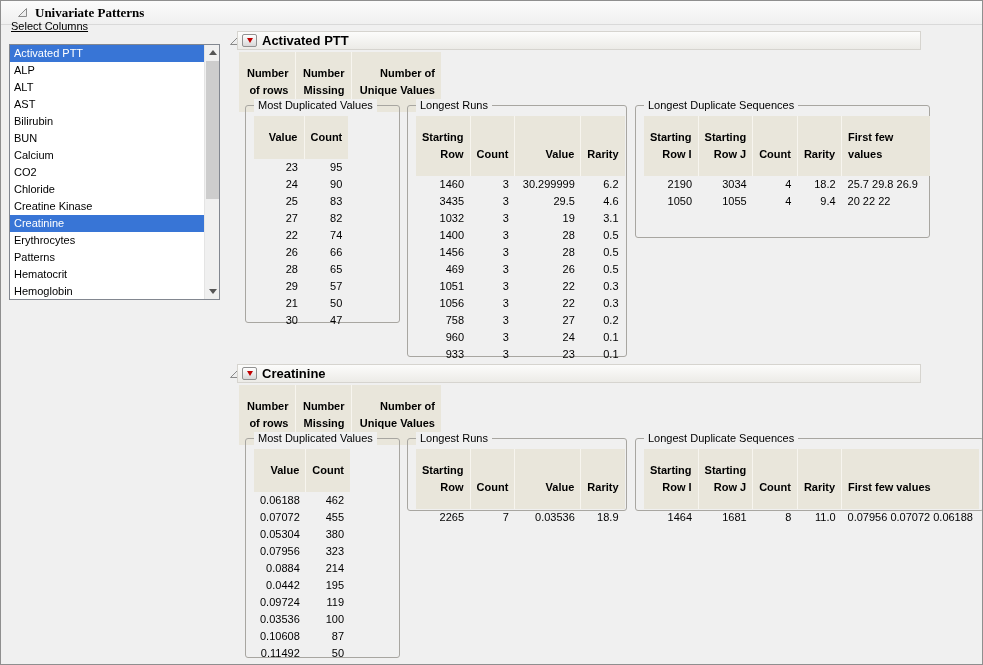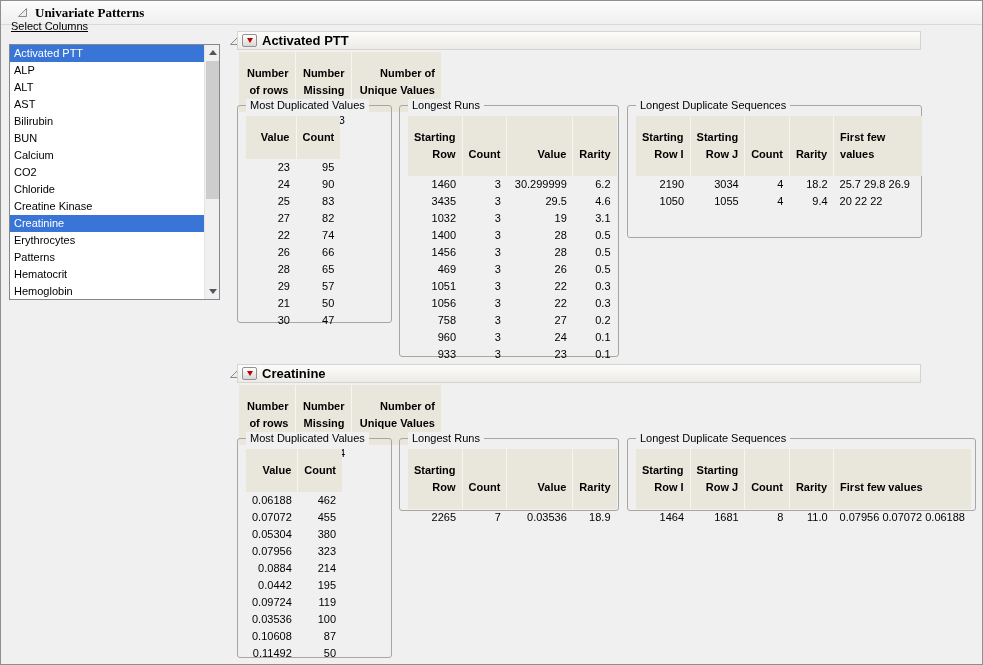--- a/index.html
+++ b/index.html
@@ -36,21 +36,21 @@
   .tbl th{background:var(--header_bg,#e9e6db);font-weight:bold;text-align:right;vertical-align:bottom;padding:13px 6px;line-height:17px;white-space:pre-line;border-left:1px solid #f7f5ef;}
   .tbl th:first-child{border-left:none;}
   .tbl td{text-align:right;padding:2px 6px;line-height:13px;white-space:nowrap;}
   .tbl th.left,.tbl td.left{text-align:left;}
 
   .summary{position:absolute;left:238px;top:21px;}
   .summary th:nth-child(1){min-width:56px;}
   .summary th:nth-child(2){min-width:56px;}
   .summary th:nth-child(3){min-width:90px;}
 
-  .group{position:absolute;border:1px solid #a8a6a1;border-radius:3px;}
+  .group{position:absolute;border:1px solid #a8a6a1;border-radius:3px;margin-left:8px;}
   .legend{position:absolute;top:-7px;left:8px;background:#f0f0f0;padding:0 4px;line-height:13px;white-space:nowrap;}
   .group .tbl{position:absolute;left:8px;top:10px;}
 
   .g-dup  th:nth-child(1){min-width:50px;}
   .g-dup  th:nth-child(2){min-width:44px;}
   .g-runs th:nth-child(1){min-width:52px;}
   .g-runs th:nth-child(2){min-width:40px;}
   .g-runs th:nth-child(3){min-width:66px;}
   .g-runs th:nth-child(4){min-width:42px;}
   .g-seq  th:nth-child(1){min-width:52px;}

